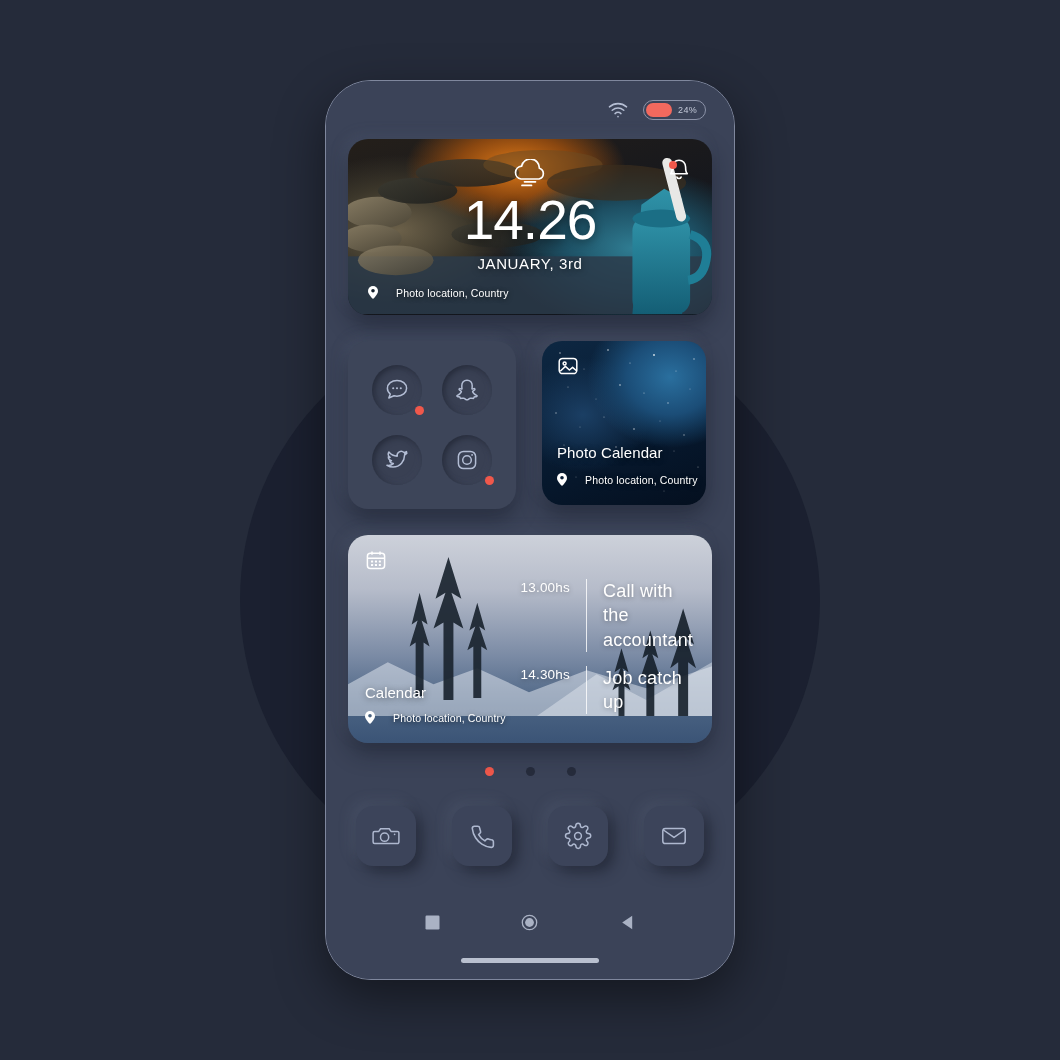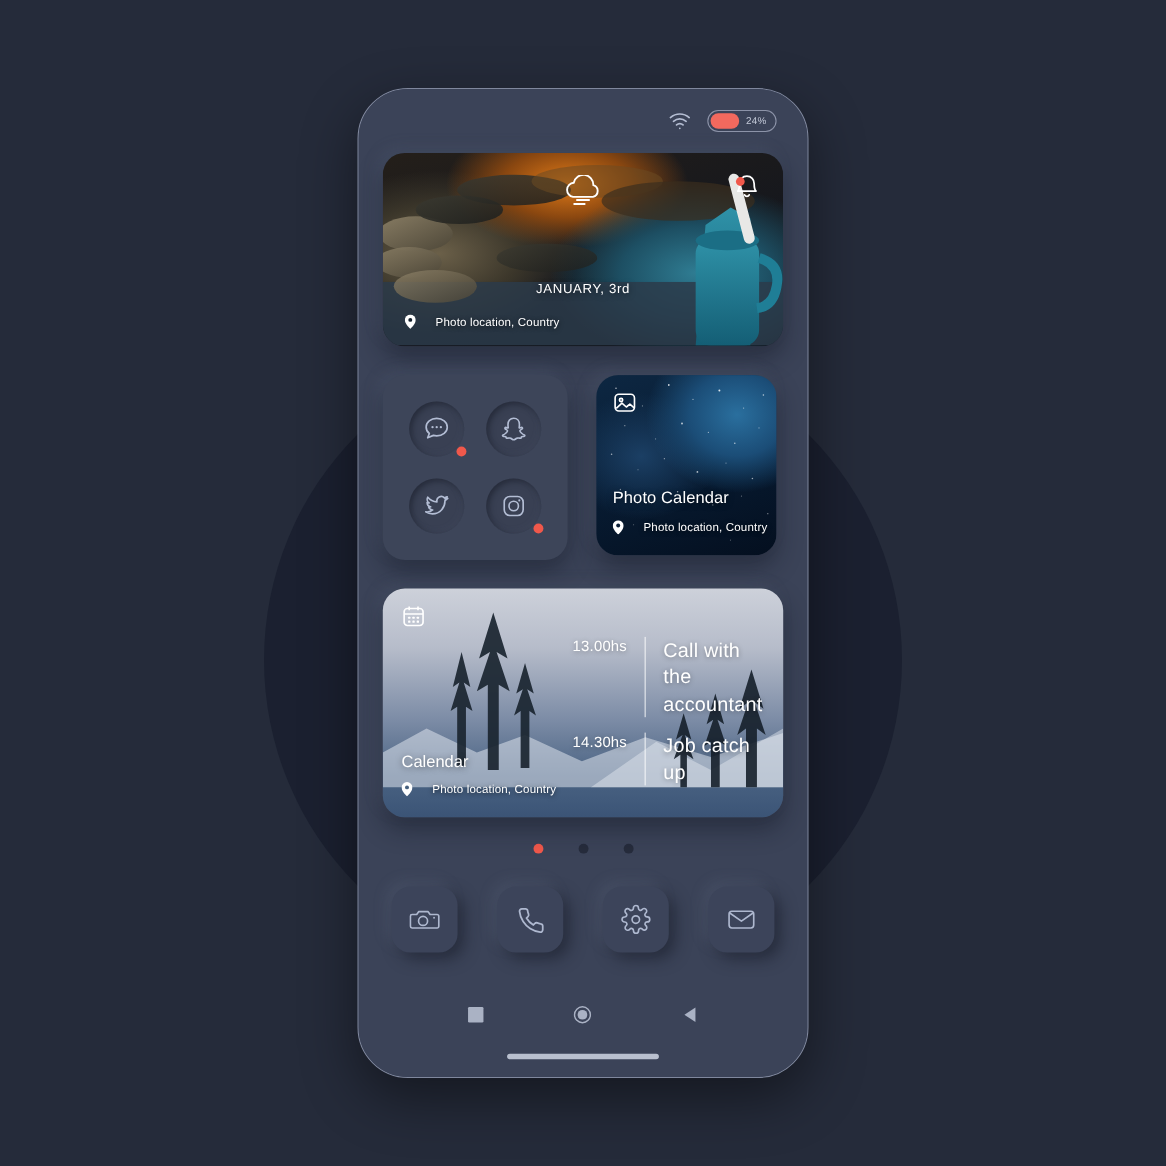--- a/index.html
+++ b/index.html
@@ -112,21 +112,21 @@
     font-weight: 300;
     color: #ffffff;
     letter-spacing: -1px;
     line-height: 1;
     text-shadow: 0 2px 10px rgba(0,0,0,.45);
   }
   #clock-date {
     position: absolute;
     top: 116px; left: 0; right: 0;
     text-align: center;
-    font-size: 12px;
+    font-size: 15px;
     color: #ffffff;
     letter-spacing: .6px;
     text-shadow: 0 1px 6px rgba(0,0,0,.6);
   }
   #weather-icon {
     position: absolute;
     top: 20px; left: 50%;
     transform: translateX(-50%);
     width: 44px; height: 34px;
   }
@@ -408,20 +408,21 @@
         </svg>
 
         <div id="notification-bell">
           <svg viewBox="0 0 26 28" fill="none" stroke="#ffffff" stroke-width="1.6" stroke-linecap="round" stroke-linejoin="round">
             <path d="M13 3.2c-4 0-6.6 3-6.6 6.8 0 5.2-1.7 6.7-1.7 6.7h16.6s-1.7-1.5-1.7-6.7c0-3.8-2.6-6.8-6.6-6.8Z"></path>
             <path d="M10.9 20.1a2.3 2.3 0 0 0 4.2 0"></path>
           </svg>
           <div class="bell-dot"></div>
         </div>
 
+        <div id="clock-time">14.26</div>
         <div id="clock-date">JANUARY, 3rd</div>
 
         <div id="clock-location" class="location-row">
           <svg class="pin-icon" viewBox="0 0 10 13">
             <path d="M5 0a5 5 0 0 0-5 5c0 3.6 5 8 5 8s5-4.4 5-8a5 5 0 0 0-5-5Z" fill="#ffffff"></path>
             <circle cx="5" cy="4.8" r="1.8" fill="#14202c"></circle>
           </svg>
           <span class="loc-label">Photo location, Country</span>
         </div>
       </div>

